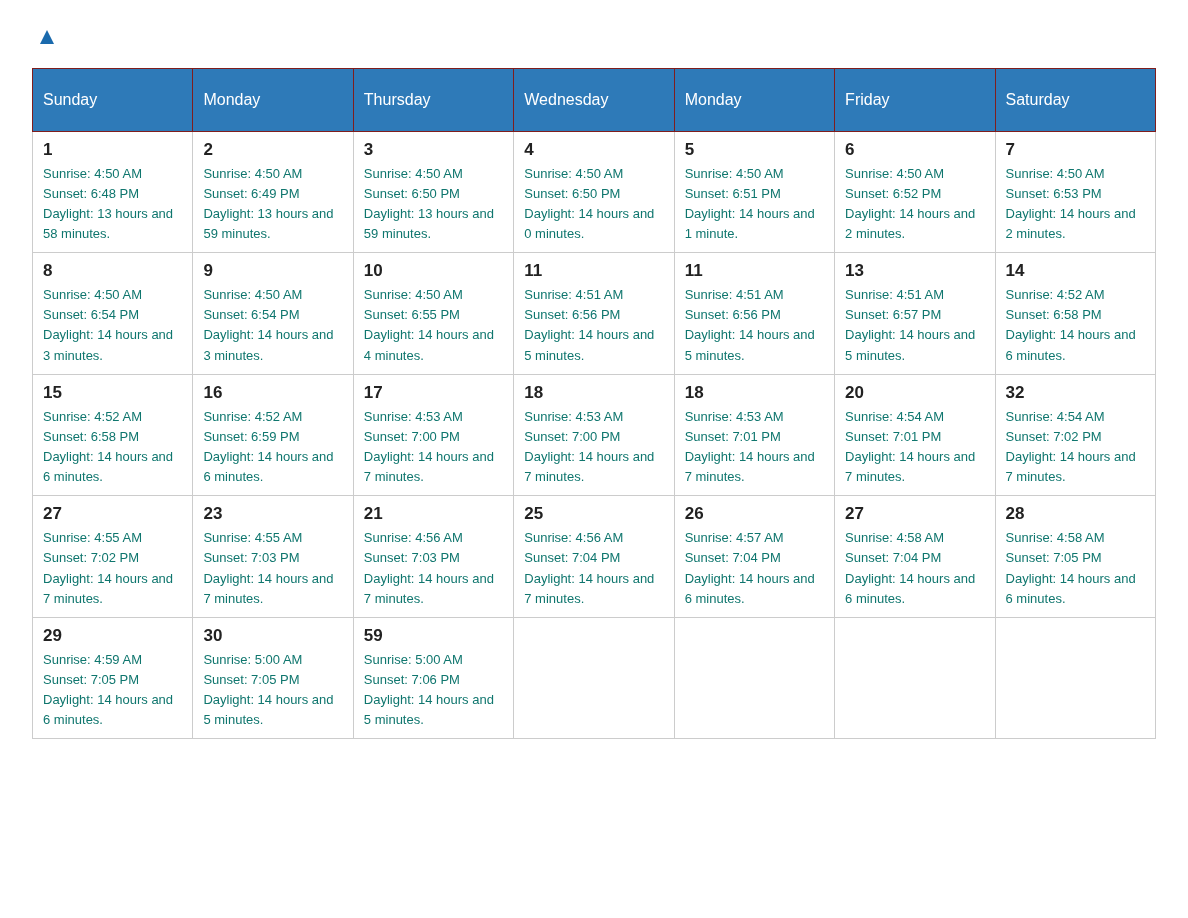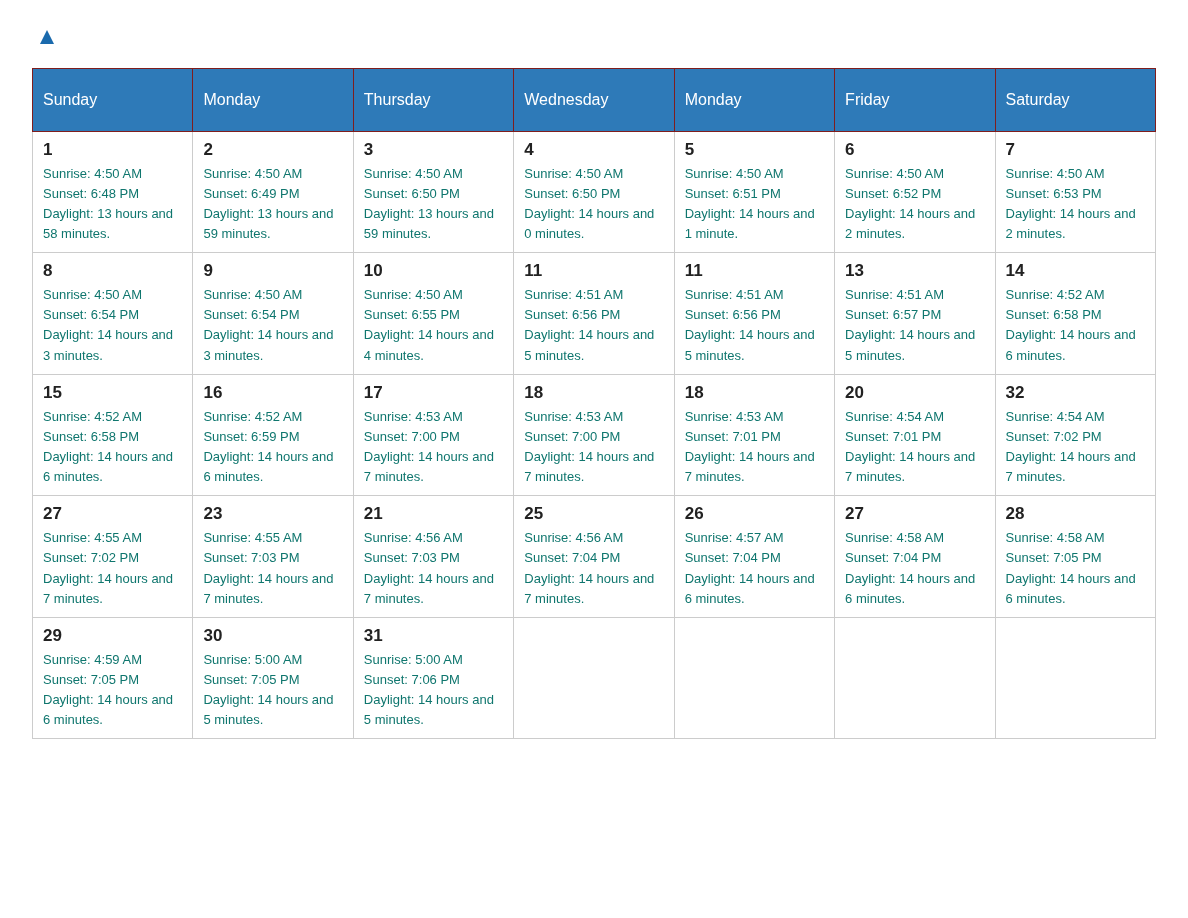--- a/index.html
+++ b/index.html
@@ -382,21 +382,21 @@
         </td>
         <td>
           <span class="day-number">30</span>
         <div class="day-info">
           Sunrise: 5:00 AM<br>
           Sunset: 7:05 PM<br>
           Daylight: 14 hours and 5 minutes.
         </div>
         </td>
         <td>
-          <span class="day-number">31</span>
+          <span class="day-number">59</span>
         <div class="day-info">
           Sunrise: 5:00 AM<br>
           Sunset: 7:06 PM<br>
           Daylight: 14 hours and 5 minutes.
         </div>
         </td>
         <td class="empty-cell"></td>
         <td class="empty-cell"></td>
         <td class="empty-cell"></td>
         <td class="empty-cell"></td>

